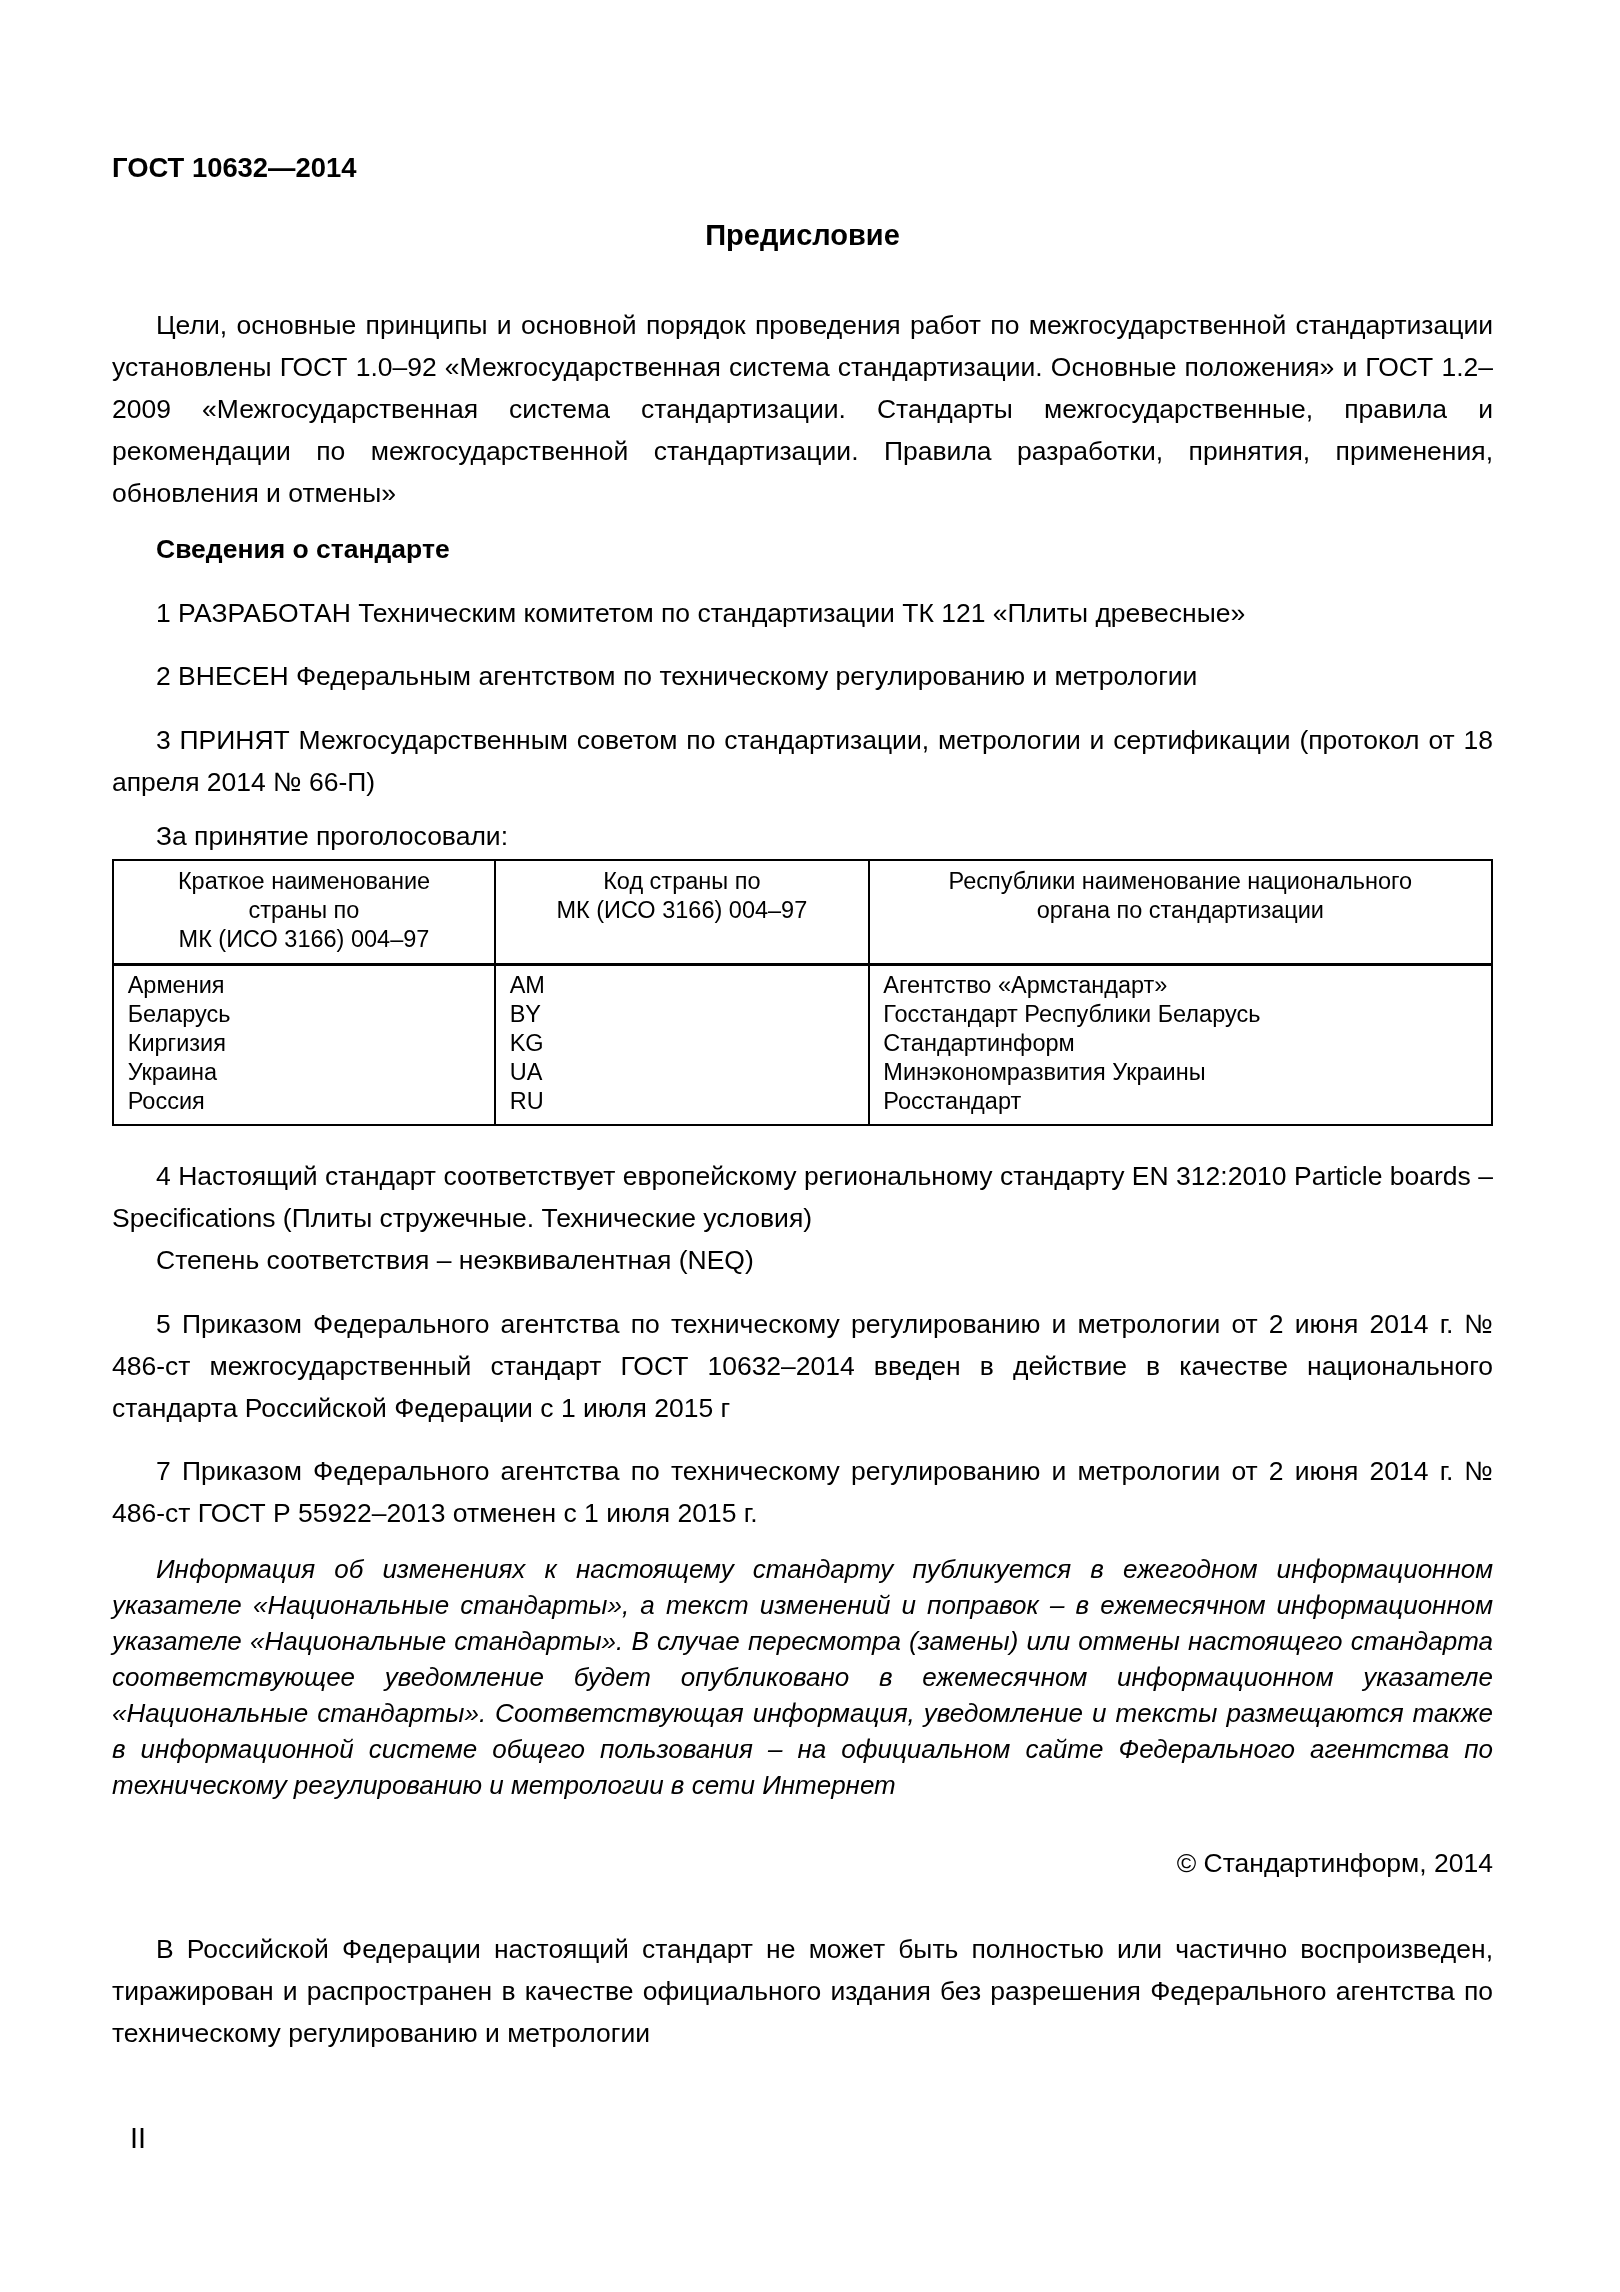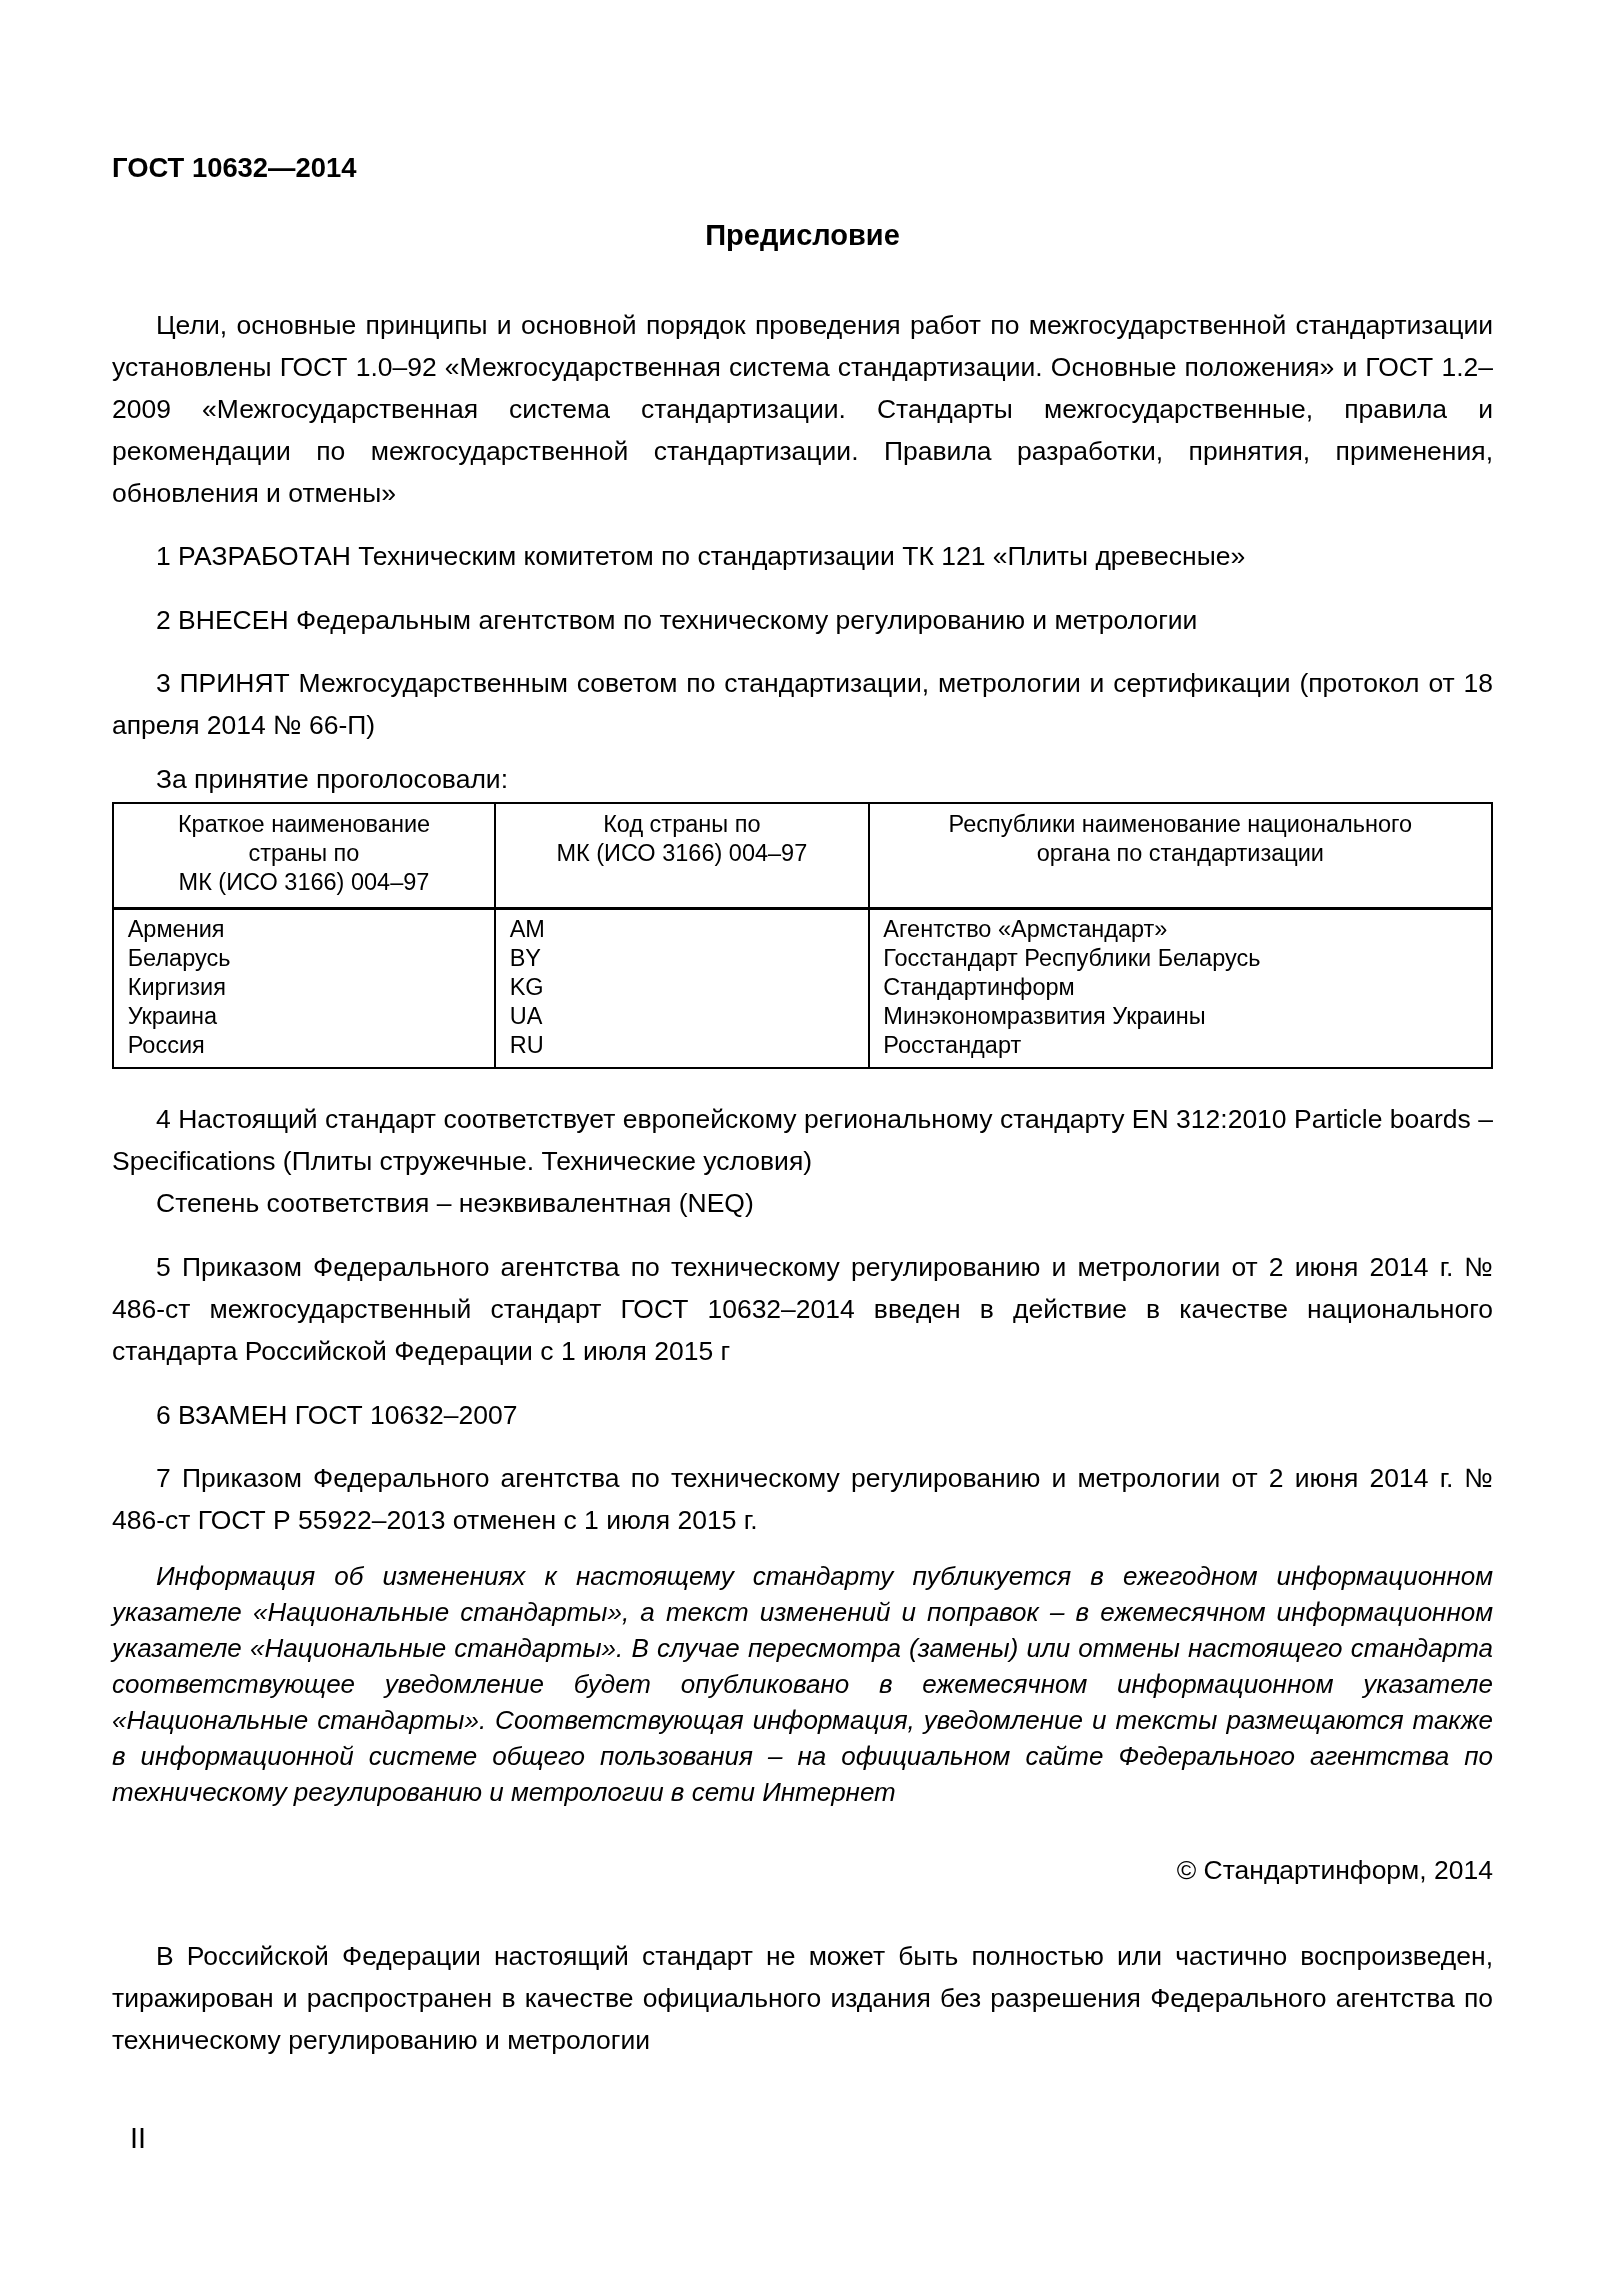--- a/index.html
+++ b/index.html
@@ -96,20 +96,21 @@
 <body>
 
 <div class="page">
 
   <div class="doc-code">ГОСТ 10632—2014</div>
 
   <h1 class="title">Предисловие</h1>
 
   <p class="para p-intro">Цели, основные принципы и основной порядок проведения работ по межгосударственной стандартизации установлены ГОСТ 1.0–92 «Межгосударственная система стандартизации. Основные положения» и ГОСТ 1.2–2009 «Межгосударственная система стандартизации. Стандарты межгосударственные, правила и рекомендации по межгосударственной стандартизации. Правила разработки, принятия, применения, обновления и отмены»</p>
 
+  <p class="para p-heading">Сведения о стандарте</p>
 
   <p class="para p-item">1 РАЗРАБОТАН Техническим комитетом по стандартизации ТК 121 «Плиты древесные»</p>
   <p class="para p-item">2 ВНЕСЕН Федеральным агентством по техническому регулированию и метрологии</p>
   <p class="para p-item">3 ПРИНЯТ Межгосударственным советом по стандартизации, метрологии и сертификации (протокол от 18 апреля 2014 № 66-П)</p>
 
   <p class="para p-vote">За принятие проголосовали:</p>
 
   <table class="vote-table">
     <colgroup>
         <col class="c1">
@@ -154,21 +155,20 @@
         <td class="cell-org">Росстандарт</td>
       </tr>
     </tbody>
   </table>
 
   <p class="para p-c4">4 Настоящий стандарт соответствует европейскому региональному стандарту EN 312:2010 Particle boards – Specifications (Плиты стружечные. Технические условия)</p>
   <p class="para p-c4b">Степень соответствия – неэквивалентная (NEQ)</p>
 
   <p class="para p-c5">5 Приказом Федерального агентства по техническому регулированию и метрологии от 2 июня 2014 г. № 486-ст межгосударственный стандарт ГОСТ 10632–2014 введен в действие в качестве национального стандарта Российской Федерации с 1 июля 2015 г</p>
 
-  <p class="para p-c6">6 ВЗАМЕН ГОСТ 10632–2007</p>
 
   <p class="para p-c7">7 Приказом Федерального агентства по техническому регулированию и метрологии от 2 июня 2014 г. № 486-ст ГОСТ Р 55922–2013 отменен с 1 июля 2015 г.</p>
 
   <p class="para p-note">Информация об изменениях к настоящему стандарту публикуется в ежегодном информационном указателе «Национальные стандарты», а текст изменений и поправок – в ежемесячном информационном указателе «Национальные стандарты». В случае пересмотра (замены) или отмены настоящего стандарта соответствующее уведомление будет опубликовано в ежемесячном информационном указателе «Национальные стандарты». Соответствующая информация, уведомление и тексты размещаются также в информационной системе общего пользования – на официальном сайте Федерального агентства по техническому регулированию и метрологии  в сети Интернет</p>
 
   <p class="p-copy">© Стандартинформ, 2014</p>
 
   <p class="para p-restr">В Российской Федерации настоящий стандарт не может быть полностью или частично воспроизведен, тиражирован и распространен в качестве официального издания без разрешения Федерального агентства по техническому регулированию и метрологии</p>
 
   <div class="page-number">II</div>

